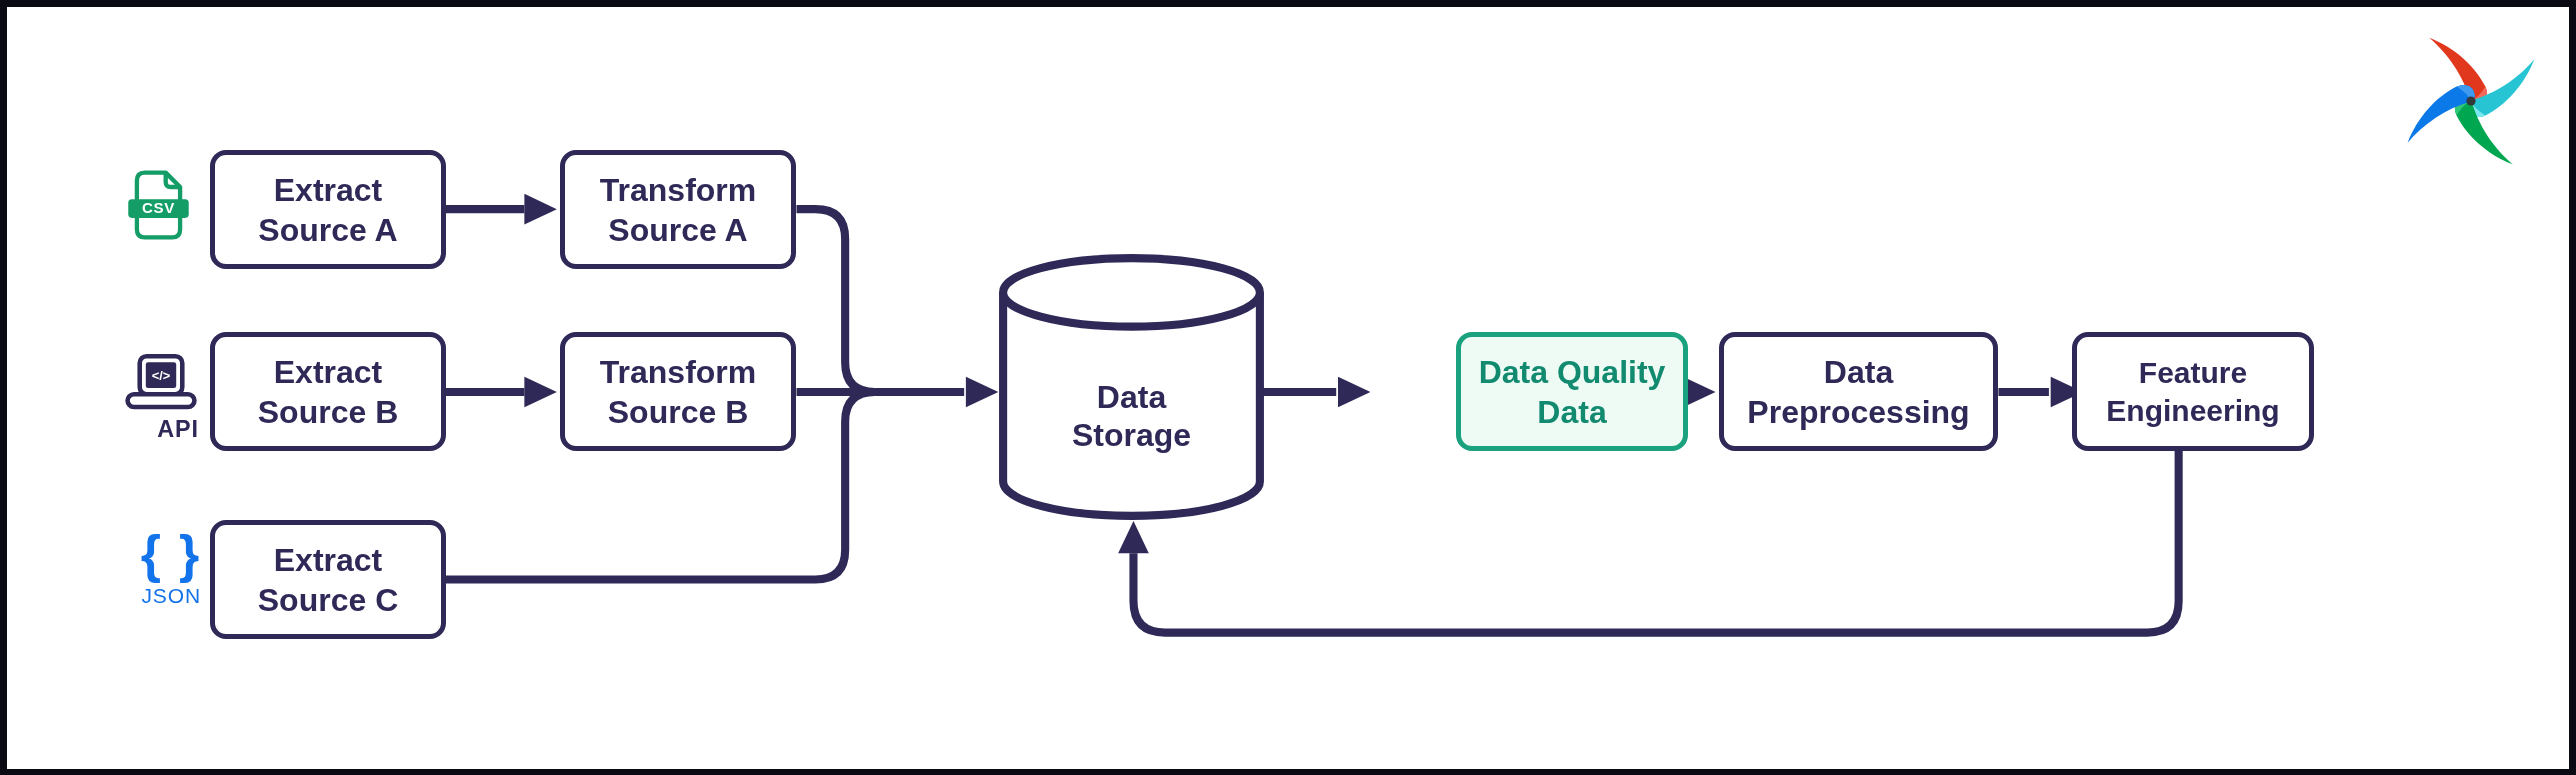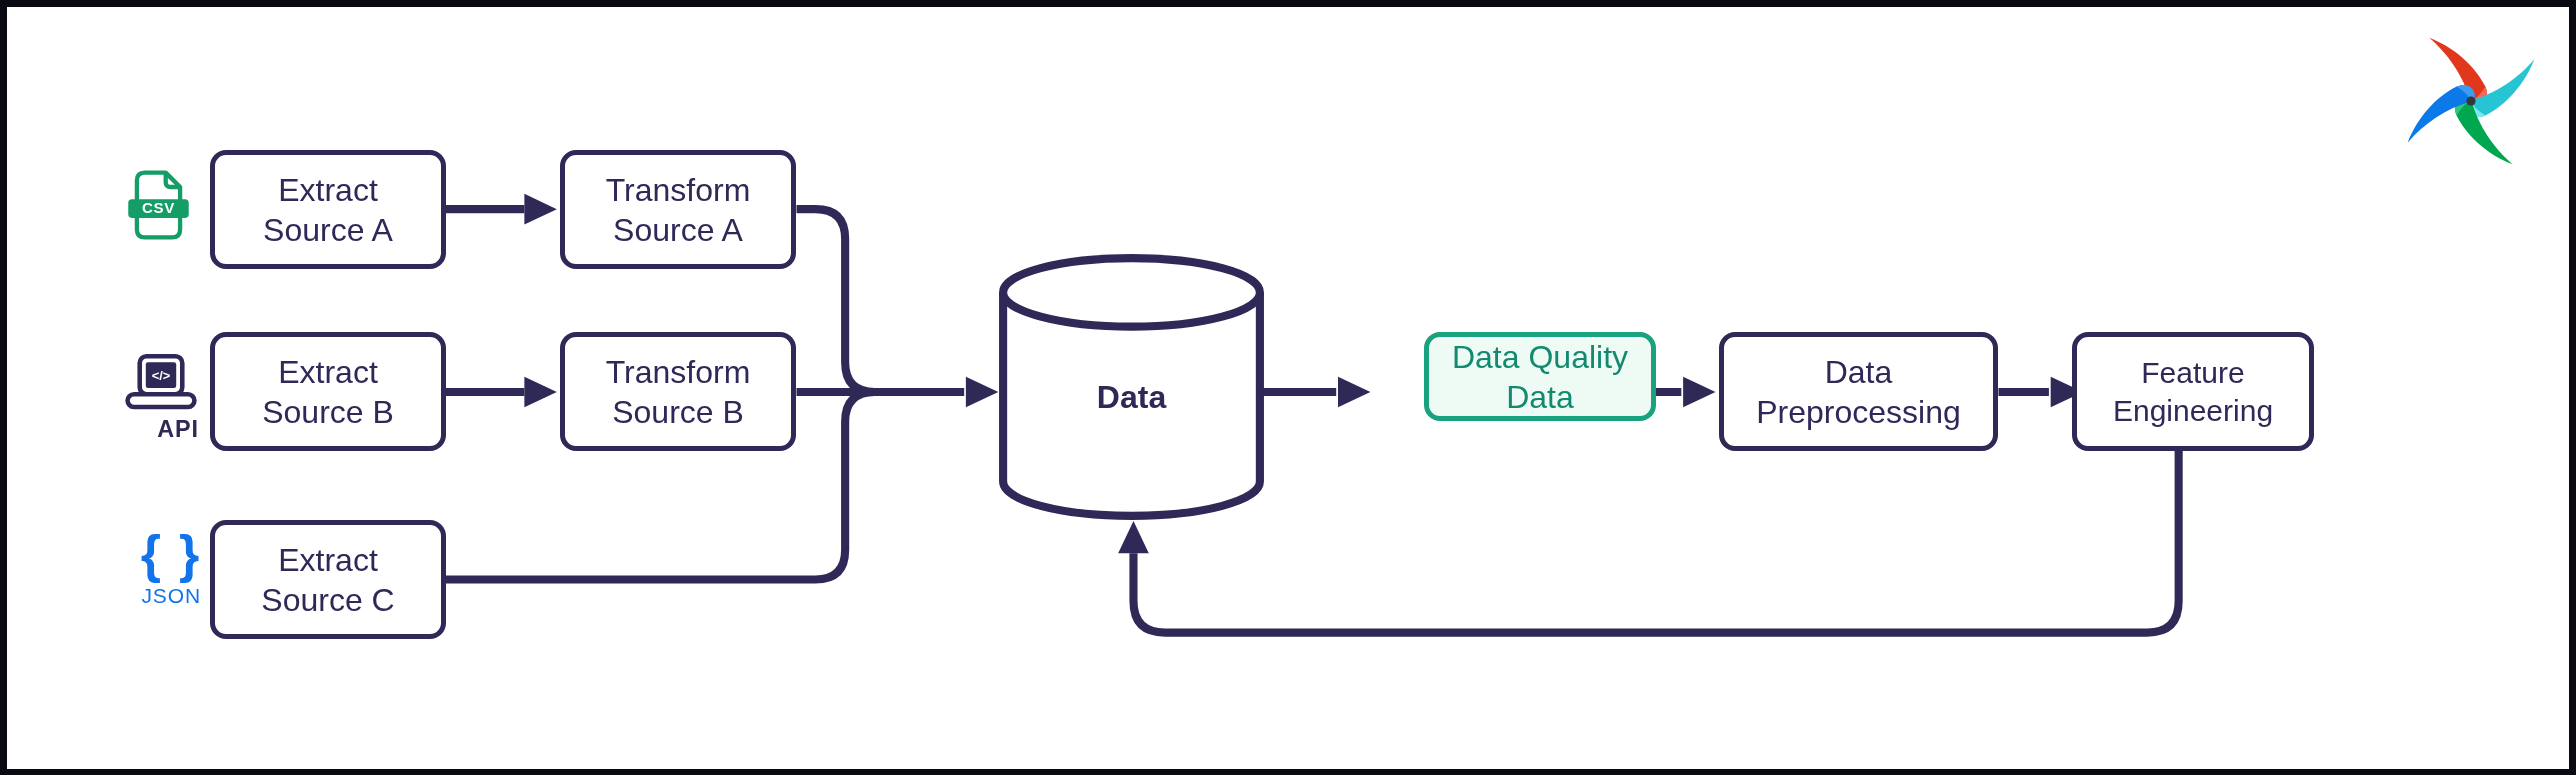--- a/index.html
+++ b/index.html
@@ -5,28 +5,28 @@
   html,body{margin:0;padding:0;background:#ffffff;}
   body{width:2576px;height:776px;font-family:"Liberation Sans",sans-serif;}
   .stage{position:relative;width:2576px;height:776px;background:#ffffff;overflow:hidden;}
   .frame{position:absolute;inset:0;border:7.2px solid #0a0a12;z-index:60;pointer-events:none;}
   svg.connectors{position:absolute;left:0;top:0;z-index:1;}
   svg.connectors path{stroke:#2E2957;stroke-width:9;fill:none;}
   svg.connectors polygon{fill:#2E2957;stroke:none;}
 
   .node{position:absolute;box-sizing:border-box;background:#ffffff;border:5.4px solid #2E2957;
         border-radius:16px;display:flex;flex-direction:column;align-items:center;justify-content:center;
-        color:#2E2957;font-weight:normal;font-size:32px;line-height:40px;text-align:center;z-index:10;}
+        color:#2E2957;font-weight:bold;font-size:32px;line-height:40px;text-align:center;z-index:10;}
   .node.green{border-color:#1AA17D;background:#EEFBF5;color:#128A6F;}
   .n-ea{left:210px;top:150px;width:236px;height:119px;}
   .n-ta{left:560px;top:150px;width:236px;height:119px;}
   .n-eb{left:210px;top:332px;width:236px;height:119px;}
   .n-tb{left:560px;top:332px;width:236px;height:119px;}
   .n-ec{left:210px;top:520px;width:236px;height:119px;}
-  .n-dq{left:1424px;top:332px;width:232px;height:89px;}
+  .n-dq{left:1456px;top:332px;width:232px;height:119px;}
   .n-dp{left:1719px;top:332px;width:279px;height:119px;}
   .n-fe{left:2072px;top:332px;width:242px;height:119px;font-size:30px;line-height:38px;}
 
   .cyl-svg{position:absolute;left:995px;top:250px;z-index:5;}
   .cyl-label{position:absolute;left:1003px;top:378px;width:257px;z-index:6;
              color:#2E2957;font-weight:bold;font-size:32px;line-height:38px;text-align:center;}
 
   .icon-wrap{position:absolute;z-index:10;text-align:right;}
   .ic-csv{left:126px;top:169px;width:65px;}
   .ic-api{left:123px;top:353px;width:76px;}
@@ -105,20 +105,21 @@
     <span>Extract</span>
     <span>Source C</span>
   </div>
 
   <svg class="cyl-svg" width="273" height="274" viewBox="0 0 303 304">
     <path d="M9,47 V257 A142.5,38 0 0 0 294,257 V47" fill="#ffffff" stroke="#2E2957" stroke-width="9"></path>
     <ellipse cx="151.5" cy="47" rx="142.5" ry="38" fill="#ffffff" stroke="#2E2957" stroke-width="9"></ellipse>
   </svg>
   <div class="cyl-label">
     <div>Data</div>
+    <div>Storage</div>
   </div>
 
   <div class="node green n-dq">
     <span>Data Quality</span>
     <span>Data</span>
   </div>
   <div class="node n-dp">
     <span>Data</span>
     <span>Preprocessing</span>
   </div>

